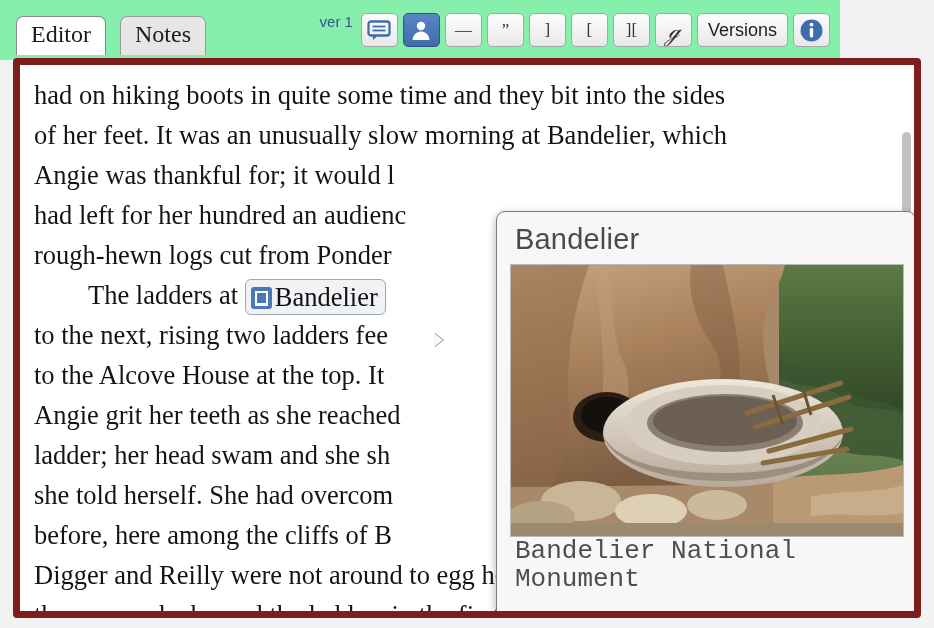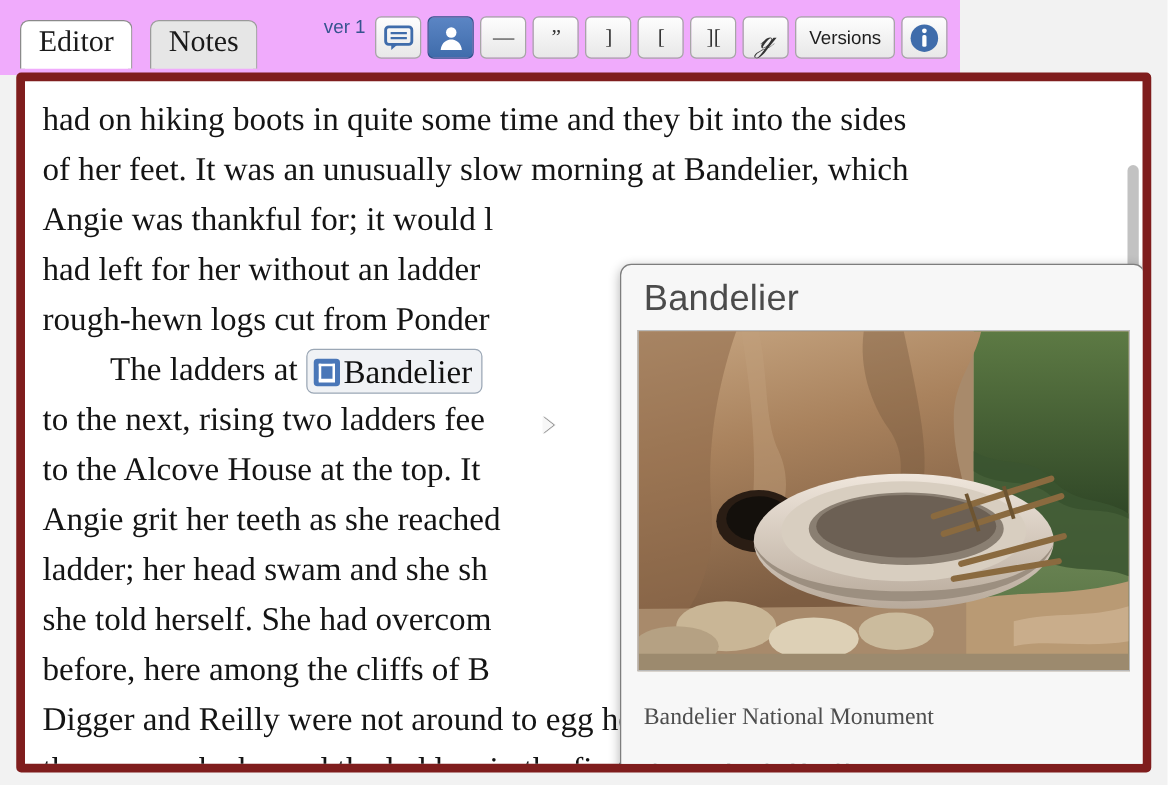--- a/index.html
+++ b/index.html
@@ -12,23 +12,23 @@
     background: #f2f2f2;
     font-family: "Liberation Sans", sans-serif;
     overflow: hidden;
     position: relative;
   }
 
   
   .topbar {
     position: absolute;
     left: 0; top: 0;
-    width: 768px;
+    width: 840px;
     height: 60px;
-    background: #f0abfc;
+    background: #86efac;
   }
 
   .tabs {
     position: absolute;
     left: 16px;
     top: 16px;
     display: flex;
     align-items: flex-end;
   }
   .tab {
@@ -80,21 +80,21 @@
     justify-content: center;
     box-sizing: border-box;
     color: #333;
     font-size: 17px;
     font-family: "Liberation Serif", serif;
   }
   .tbtn.wide {
     width: auto;
     padding: 0 10px;
     font-family: "Liberation Sans", sans-serif;
-    font-size: 15px;
+    font-size: 18px;
     color: #1d1d1d;
   }
   .tbtn.blue {
     background: linear-gradient(#5b85c4, #3f6cab);
     border-color: #32528a;
     color: #fff;
   }
   .tbtn.script {
     font-family: "Liberation Serif", serif;
     font-style: italic;
@@ -213,25 +213,25 @@
     margin: 0 13px;
     width: 394px;
     height: 273px;
     border: 1px solid #b9b9b9;
     box-sizing: border-box;
     overflow: hidden;
     position: relative;
     background: #a88a6b;
   }
   .popup-caption {
-    font-family: Liberation Serif, serif;
-    font-size: 19px;
+    font-family: Liberation Mono, monospace;
+    font-size: 26px;
     color: #4e4e4e;
     line-height: 28px;
-    padding: 23px 16px 0 18px;
+    padding: 0 16px 0 18px;
   }
   .popup-tail {
     position: absolute;
     left: 414px;
     top: 268px;
     width: 0; height: 0;
     border-top: 7px solid transparent;
     border-bottom: 7px solid transparent;
     border-left: 9px solid #f7f7f7;
     filter: drop-shadow(1px 0 0 #7d7d7d);
@@ -302,21 +302,21 @@
 
   </div>
 </div>
 
 <div class="editor">
 
   <div class="doc">
     <p>had on hiking boots in quite some time and they bit into the sides</p>
     <p>of her feet. It was an unusually slow morning at Bandelier, which</p>
     <p>Angie was thankful for; it would l</p>
-    <p>had left for her without an ladder</p>
+    <p>had left for her hundred an audienc</p>
 
     <p>rough-hewn logs cut from Ponder</p>
 
     <p>
       <span class="indent"></span><span>The ladders at </span><span class="chip"><span class="glyph"></span><span class="chip-label">Bandelier</span></span>
     </p>
     <p>to the next, rising two ladders fee</p>
     <p>to the Alcove House at the top. It</p>
     <p>Angie grit her teeth as she reached</p>
     <p>ladder; her head swam and she sh</p>

